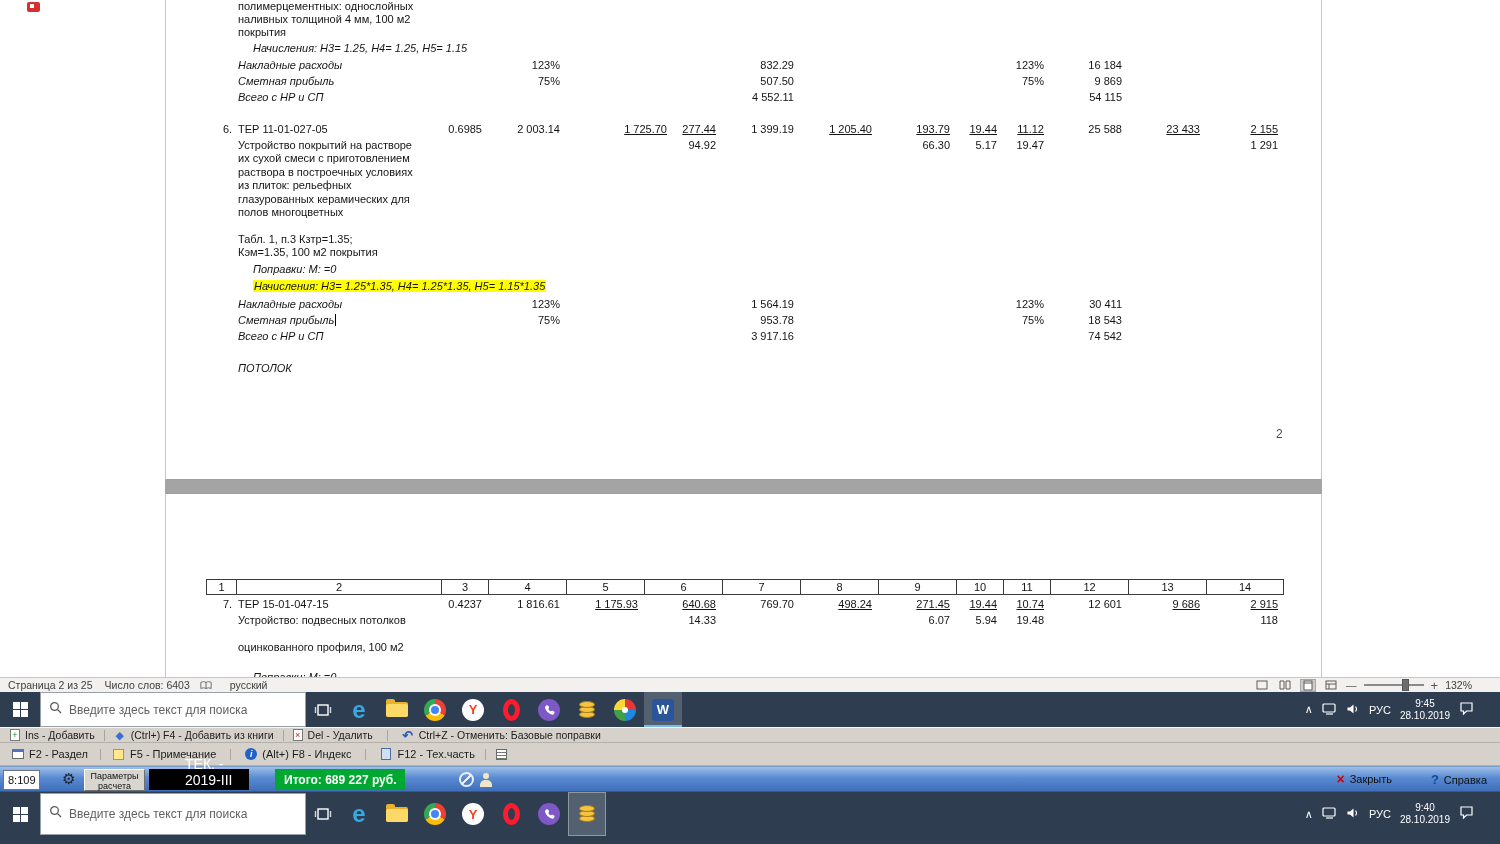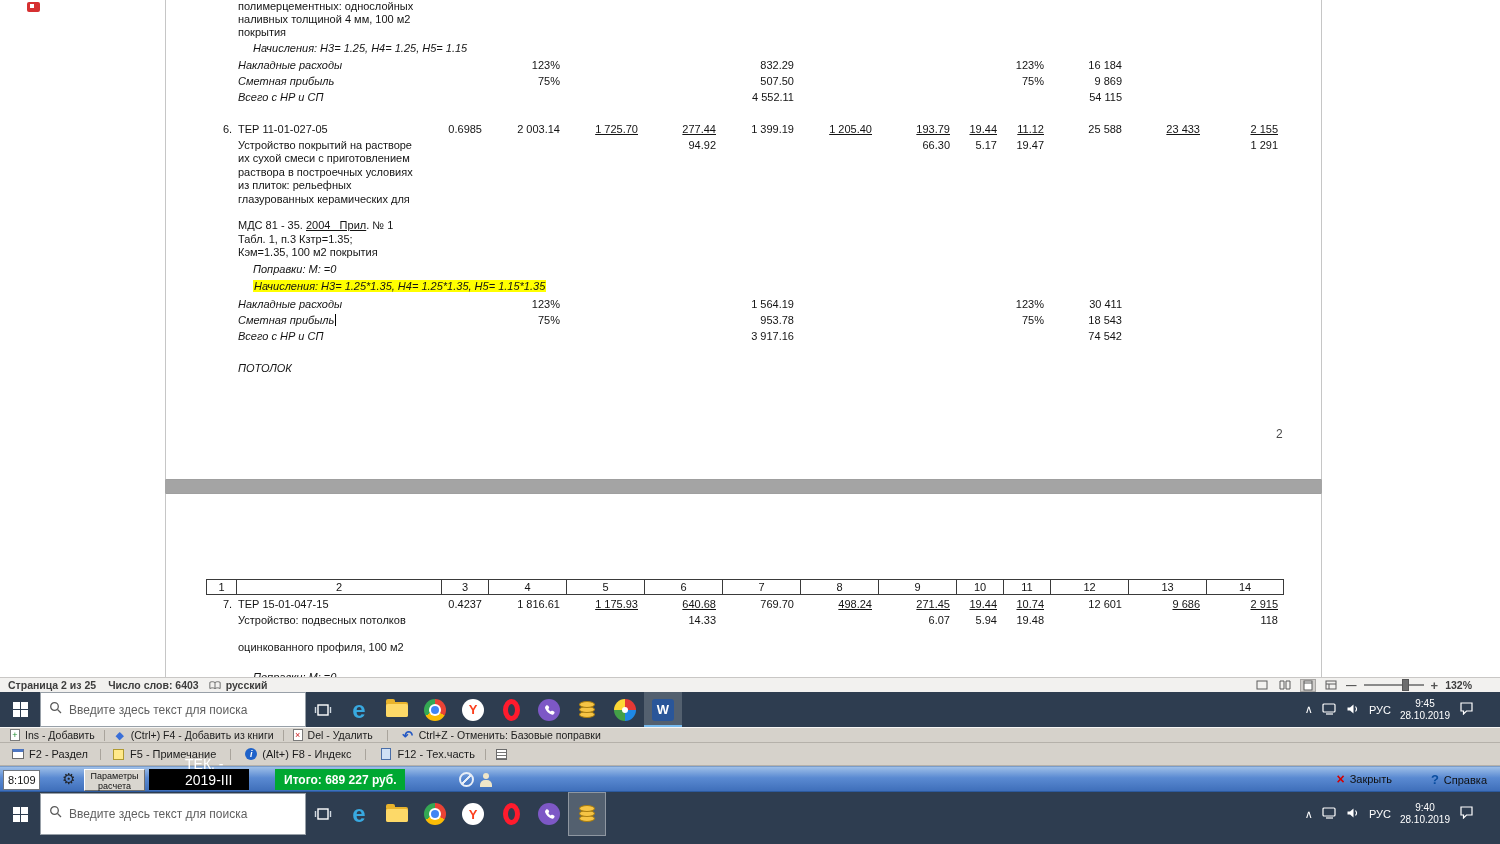--- a/index.html
+++ b/index.html
@@ -17,21 +17,21 @@
   .u  { text-decoration:underline; }
   .hl { background:#ffff00; padding:0 1px; }
   .caret { display:inline-block; width:1px; height:12px; background:#000; vertical-align:-2px; margin-left:1px; }
   #pagenum1 { position:absolute; left:1110px; top:427px; font-size:12px; color:#4a4a4a; }
 
   #p2header { position:absolute; left:40px; top:85px; width:1078px; height:16px; display:flex; border:1px solid #3a3a3a; font-size:11px; }
   #p2header .hc { flex:none; display:flex; align-items:center; justify-content:center; border-right:1px solid #3a3a3a; }
   #p2header .hc:last-child { border-right:none; flex:1; }
 
   
-  #statusbar { position:absolute; left:0; top:677px; width:1500px; height:15px; background:#f2f1ef; border-top:1px solid #c9c7c5; display:flex; align-items:center; font-size:10.5px; color:#3e3e3e;font-weight:bold; }
+  #statusbar { position:absolute; left:0; top:677px; width:1500px; height:15px; background:#f2f1ef; border-top:1px solid #c9c7c5; display:flex; align-items:center; font-size:10.5px; color:#3e3e3e; }
   #statusbar .sb { white-space:nowrap; }
   #sb-right { margin-left:auto; display:flex; align-items:center; gap:7px; padding-right:28px; }
   .viewicon { width:16px; height:13px; display:flex; align-items:center; justify-content:center; }
   .viewicon.active { background:#cfcdcb; border:1px solid #a8a6a4; }
   .zoomtrack { position:relative; width:60px; height:2px; background:#8a8a8a; }
   .zoomhandle { position:absolute; left:38px; top:-5px; width:7px; height:12px; background:#6d6d6d; border:1px solid #565656; }
 
   
   .taskbar { position:absolute; left:0; width:1500px; background:#2e3d50; display:flex; align-items:center; color:#fff; }
   #taskbar1 { top:692px; height:35px; }
@@ -145,21 +145,21 @@
       <span class="c it" style="left:72px">Всего с НР и СП</span>
       <span class="c" style="right:527px">4 552.11</span>
       <span class="c" style="right:199px">54 115</span>
     </div>
 
     <div class="drow" style="top:123px">
       <span class="c" style="left:57px">6.</span>
       <span class="c" style="left:72px">ТЕР 11-01-027-05</span>
       <span class="c" style="right:839px">0.6985</span>
       <span class="c" style="right:761px">2 003.14</span>
-      <span class="c u" style="right:683px">1 725.70</span>
+      <span class="c u" style="right:654px">1 725.70</span>
       <span class="c u" style="right:605px">277.44</span>
       <span class="c" style="right:527px">1 399.19</span>
       <span class="c u" style="right:449px">1 205.40</span>
       <span class="c u" style="right:371px">193.79</span>
       <span class="c u" style="right:324px">19.44</span>
       <span class="c u" style="right:277px">11.12</span>
       <span class="c" style="right:199px">25 588</span>
       <span class="c u" style="right:121px">23 433</span>
       <span class="c u" style="right:43px">2 155</span>
     </div>
@@ -176,23 +176,23 @@
       </div>
     <div class="drow" style="top:166px">
         <span class="c" style="left:72px">раствора в построечных условиях</span>
       </div>
     <div class="drow" style="top:179px">
         <span class="c" style="left:72px">из плиток: рельефных</span>
       </div>
     <div class="drow" style="top:193px">
         <span class="c" style="left:72px">глазурованных керамических для</span>
       </div>
-    <div class="drow" style="top:219px">
-      <span class="c" style="left:72px"><span>МДС 81 - 35. </span><span class="u">2004   Прил</span><span>. № 1</span></span>
-    </div>
+    <div class="drow" style="top:206px">
+        <span class="c" style="left:72px">полов многоцветных</span>
+      </div>
     <div class="drow" style="top:233px">
         <span class="c" style="left:72px">Табл. 1, п.3 Кзтр=1.35;</span>
       </div>
     <div class="drow" style="top:246px">
         <span class="c" style="left:72px">Кэм=1.35, 100 м2 покрытия</span>
       </div>
     <div class="drow" style="top:263px">
         <span class="c it" style="left:87px">Поправки: М: =0</span>
       </div>
     <div class="drow" style="top:280px">
@@ -279,21 +279,21 @@
   </div>
 
   <div id="statusbar">
     <span class="sb" style="margin-left:8px">Страница 2 из 25</span>
     <span class="sb" style="margin-left:12px">Число слов: 6403</span>
     <span class="mini" style="margin-left:10px">
       <svg width="13" height="11" viewBox="0 0 14 11">
           <path d="M7 2 C5 .8 3 .8 1 1.8 V9 C3 8 5 8 7 9 C9 8 11 8 13 9 V1.8 C11 .8 9 .8 7 2 Z M7 2 V9" fill="none" stroke="#5a5a5a" stroke-width="1"></path>
         </svg>
     </span>
-    <span class="sb" style="margin-left:5px">русский</span>
+    <span class="sb" style="margin-left:18px">русский</span>
 
     <div id="sb-right">
       <span class="viewicon">
           <svg width="12" height="10">
             <rect x="1" y="1" width="10" height="8" fill="none" stroke="#5d5d5d"></rect>
           </svg>
         </span>
       <span class="viewicon">
           <svg width="12" height="10">
             <path d="M1 1h4v8H1z M7 1h4v8H7z" fill="none" stroke="#5d5d5d"></path>

